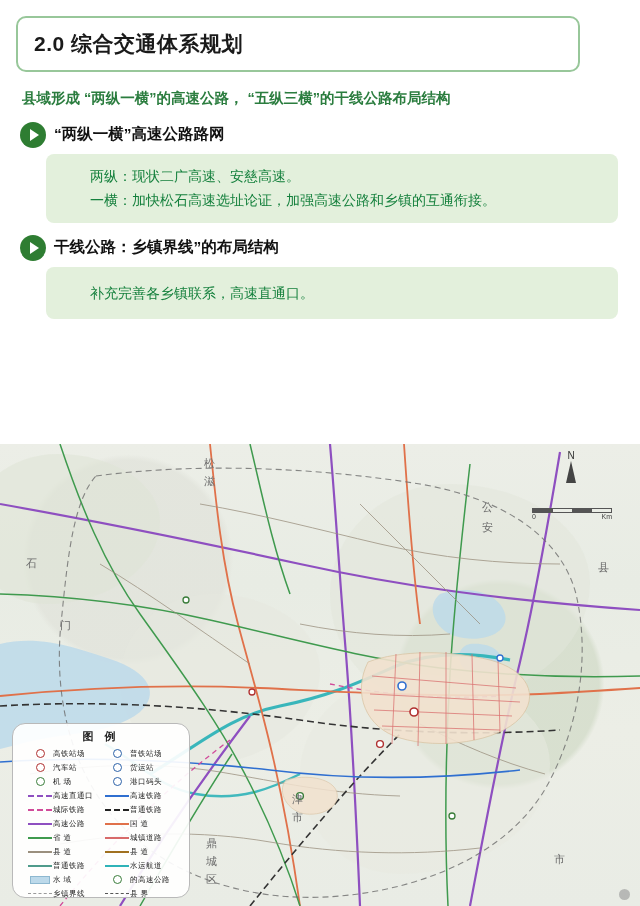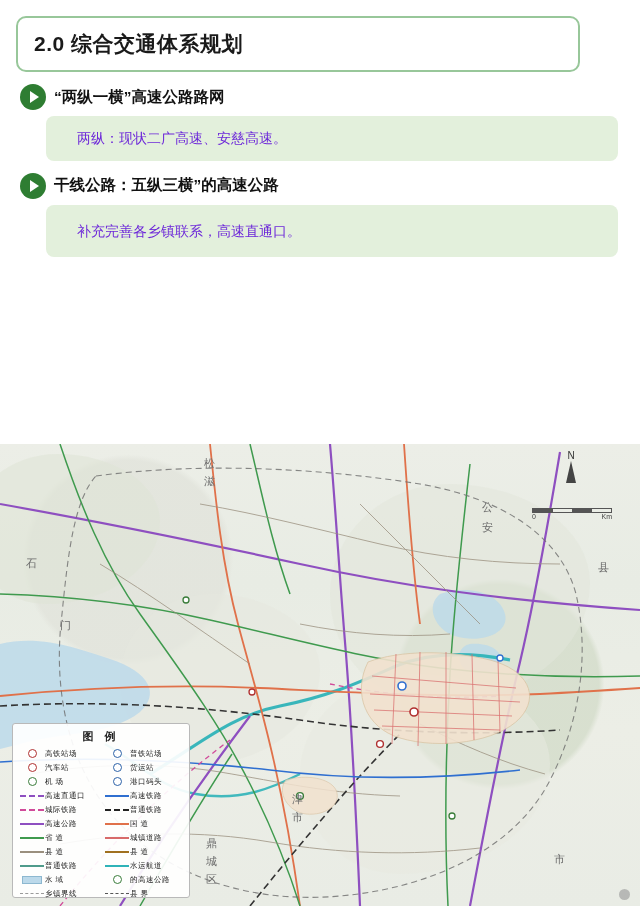--- a/index.html
+++ b/index.html
@@ -67,24 +67,24 @@
     font-size: 15.5px;
     font-weight: bold;
     color: #111;
   }
 
   
   .box {
     margin: 0 22px 8px 46px;
     background: #e3f0dc;
     border-radius: 8px;
-    padding: 10px 14px 10px 3px;
+    padding: 10px 14px 10px 16px;
     font-size: 14px;
     line-height: 1.75;
-    color: #6d28d9;
+    color: #15803d;
   }
   .box p { margin: 0; }
   .box p.indent { text-indent: 2em; }
 
   
   .map {
     position: absolute;
     left: 0; top: 444px;
     width: 640px; height: 462px;
     background: #eef1ea;
@@ -108,22 +108,22 @@
     letter-spacing: 2px;
   }
 
   
   .legend {
     position: absolute;
     left: 12px; bottom: 8px;
     width: 178px; height: 175px;
     background: rgba(255,255,255,0.92);
     border: 1px solid #b9b9b9;
-    border-radius: 3px;
-    padding: 4px 6px;
+    border-radius: 13px;
+    padding: 4px 14px;
     margin-top: 48px;
   }
   .legend-title {
     text-align: center;
     font-size: 11px;
     font-weight: bold;
     color: #222;
     letter-spacing: 4px;
     margin: 1px 0 3px 0;
   }
@@ -180,32 +180,34 @@
 </style>
 </head>
 <body>
 
 <div class="page">
 
   <div class="title-wrap">
     <div class="title">2.0 综合交通体系规划</div>
   </div>
 
+  <div class="lead">县域形成 “两纵一横”的高速公路， “五纵三横”的干线公路布局结构</div>
 
   <div class="sec-head">
     <span class="play"></span>
     <span class="sec-title">“两纵一横”高速公路路网</span>
   </div>
   <div class="box">
     <p class="indent">两纵：现状二广高速、安慈高速。</p>
+    <p class="indent">一横：加快松石高速选址论证，加强高速公路和乡镇的互通衔接。</p>
   </div>
 
   <div class="sec-head">
     <span class="play"></span>
-    <span class="sec-title">干线公路：五纵三横”的高速公路</span>
+    <span class="sec-title">干线公路：乡镇界线”的布局结构</span>
   </div>
 
   <div class="box" style="padding-top:14px;padding-bottom:14px;">
     <p class="indent">补充完善各乡镇联系，高速直通口。</p>
   </div>
 
   <div class="map">
     <div class="map-bg"></div>
 
     <div class="blotch" style="left:-30px;top:10px;width:190px;height:150px;background:#dfe3d6;"></div>

